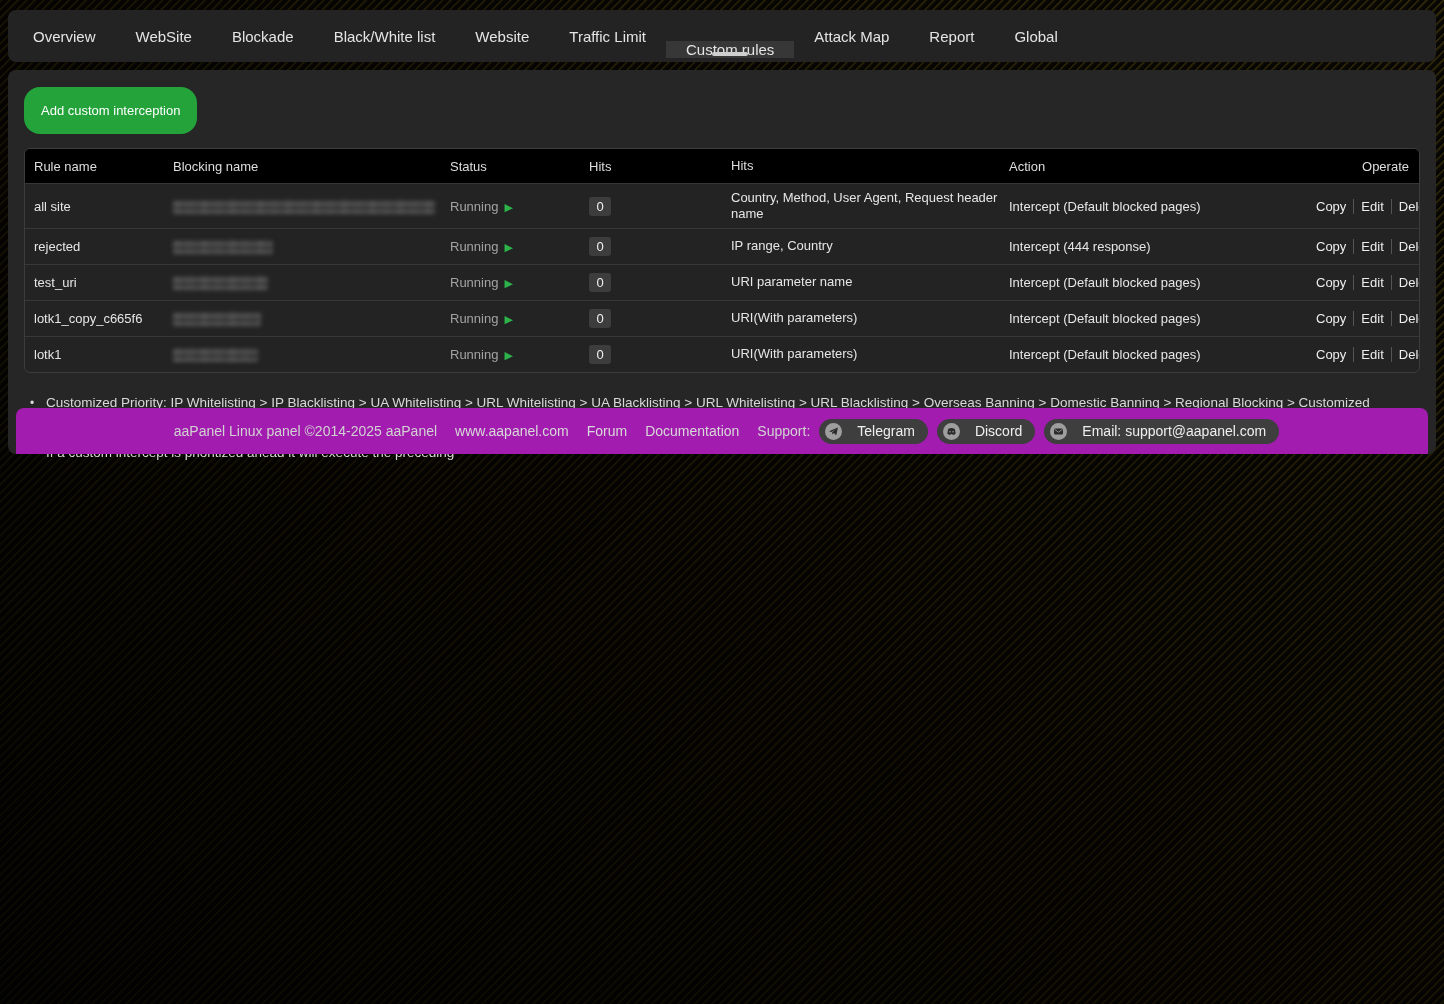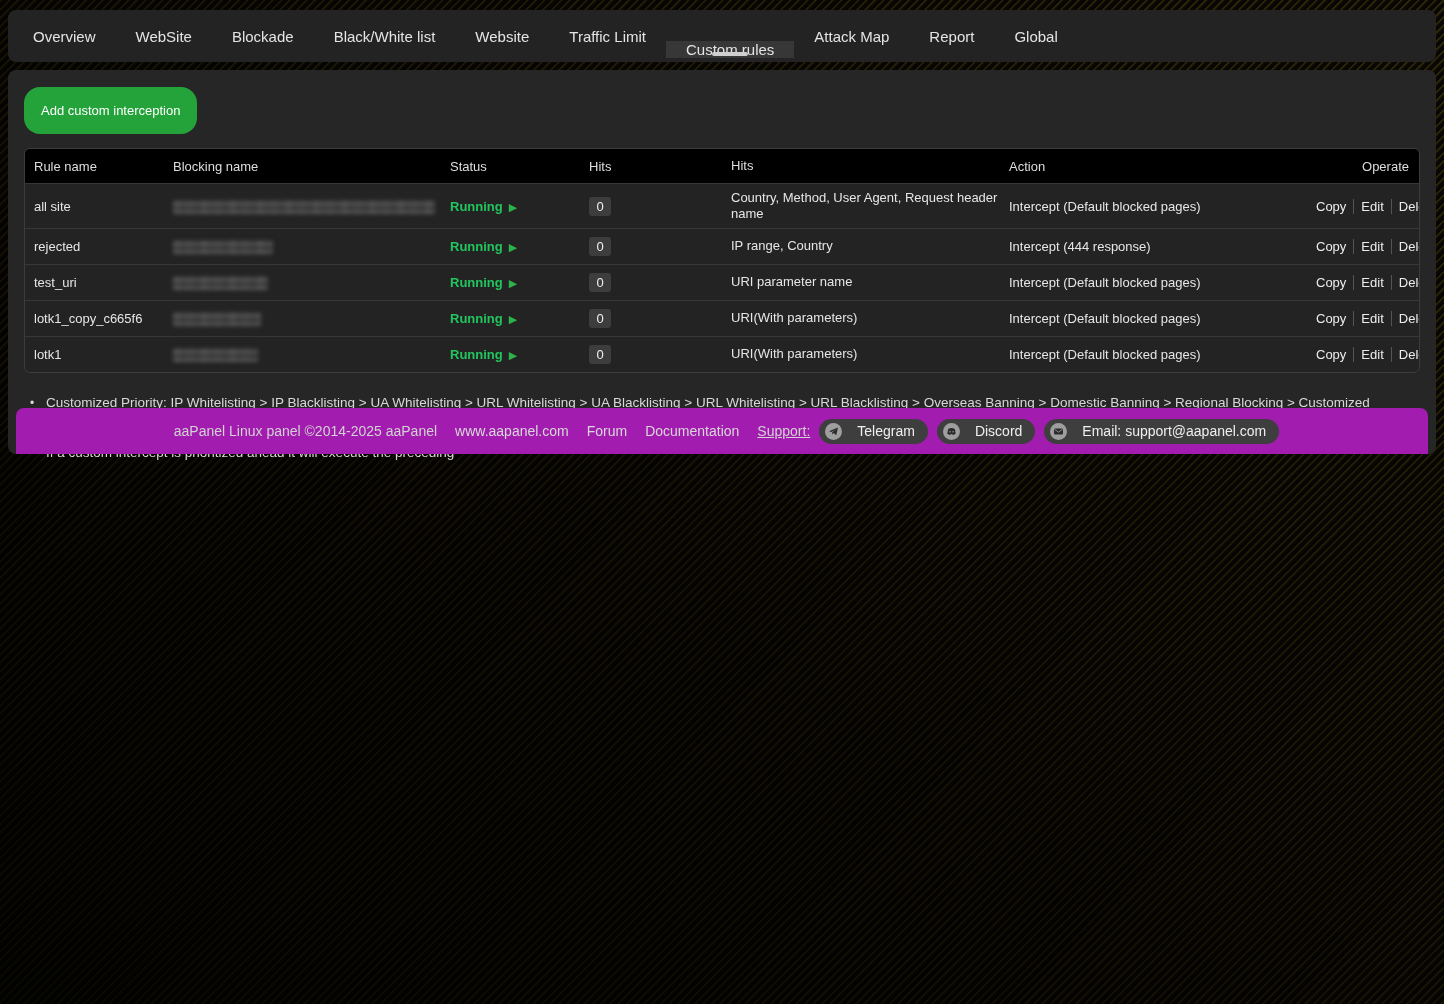--- a/index.html
+++ b/index.html
@@ -53,21 +53,21 @@
   .tr.r0 { min-height:45px; }
   .td { padding:4px 0 4px 9px; }
   .c1 { width:139px; flex:none; }
   .c2 { width:277px; flex:none; }
   .c3 { width:139px; flex:none; }
   .c4 { width:142px; flex:none; }
   .c5 { width:278px; flex:none; line-height:1.25; }
   .c6 { width:300px; flex:none; }
   .c7 { flex:1; text-align:right; padding-right:10px; white-space:nowrap; }
 
-  .running { color:#22c55e;font-weight:bold; }
+  .running { color:#a3a3a3; }
   .play-icon { color:#2cb34a; font-size:11px; margin-left:6px; cursor:pointer; }
   .badge {
     display:inline-block; min-width:22px; padding:2px 6px; text-align:center;
     background:#3d3d3d; border-radius:3px; color:#f0f0f0; font-size:13px;
   }
   .blur {
     display:inline-block; height:14px; border-radius:2px; vertical-align:middle;
     background:
       repeating-linear-gradient(0deg, rgba(90,90,90,.8) 0 4px, rgba(50,50,50,.8) 4px 8px),
       repeating-linear-gradient(90deg, #6e6e6e 0 7px, #424242 7px 13px, #575757 13px 21px, #383838 21px 28px);
@@ -218,21 +218,21 @@
         <span class="txt">If a custom intercept is prioritized ahead it will execute the preceding</span>
       </div>
     </div>
   </div>
 
   <div class="footer">
     <span class="f-item">aaPanel Linux panel ©2014-2025 aaPanel</span>
     <a class="f-item">www.aapanel.com</a>
     <a class="f-item">Forum</a>
     <a class="f-item">Documentation</a>
-    <span class="f-item" style="margin-right:0;text-decoration:underline;">Support:</span>
+    <span class="f-item" style="margin-right:0;">Support:</span>
 
     <span class="pill">
       <span class="icon-circle">
         <svg width="11" height="11" viewBox="0 0 16 16">
             <path d="M1.5 7.6 L14.5 2.2 L12 13.5 L8.2 10.3 L6.2 12.4 L6.1 9.2 L11.6 4.6 L5 8.6 Z" fill="#2b2b2b"></path>
           </svg>
       </span>
       <span>Telegram</span>
     </span>
 

